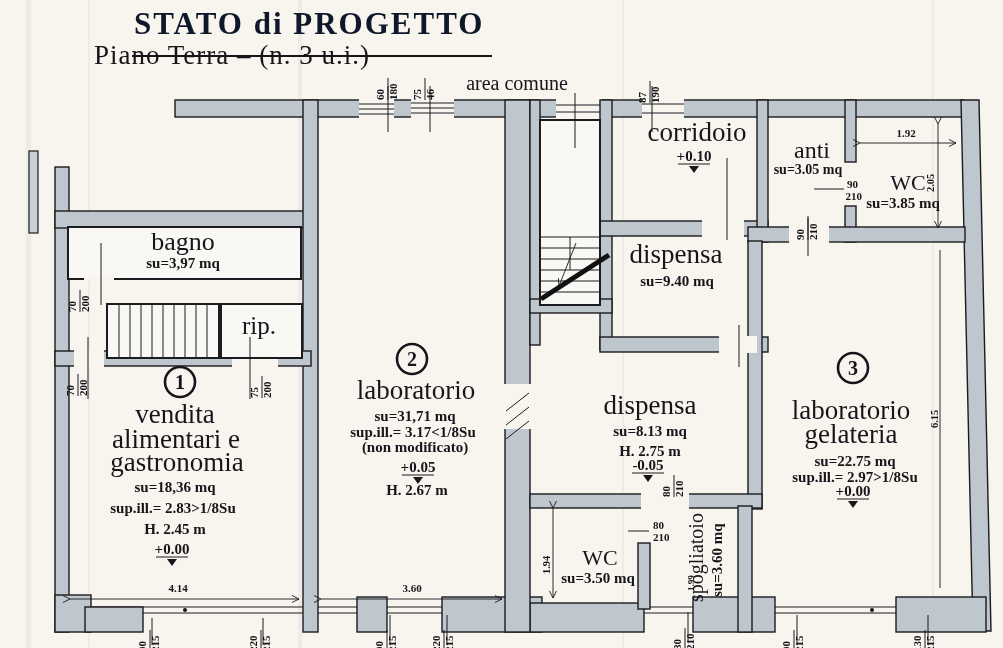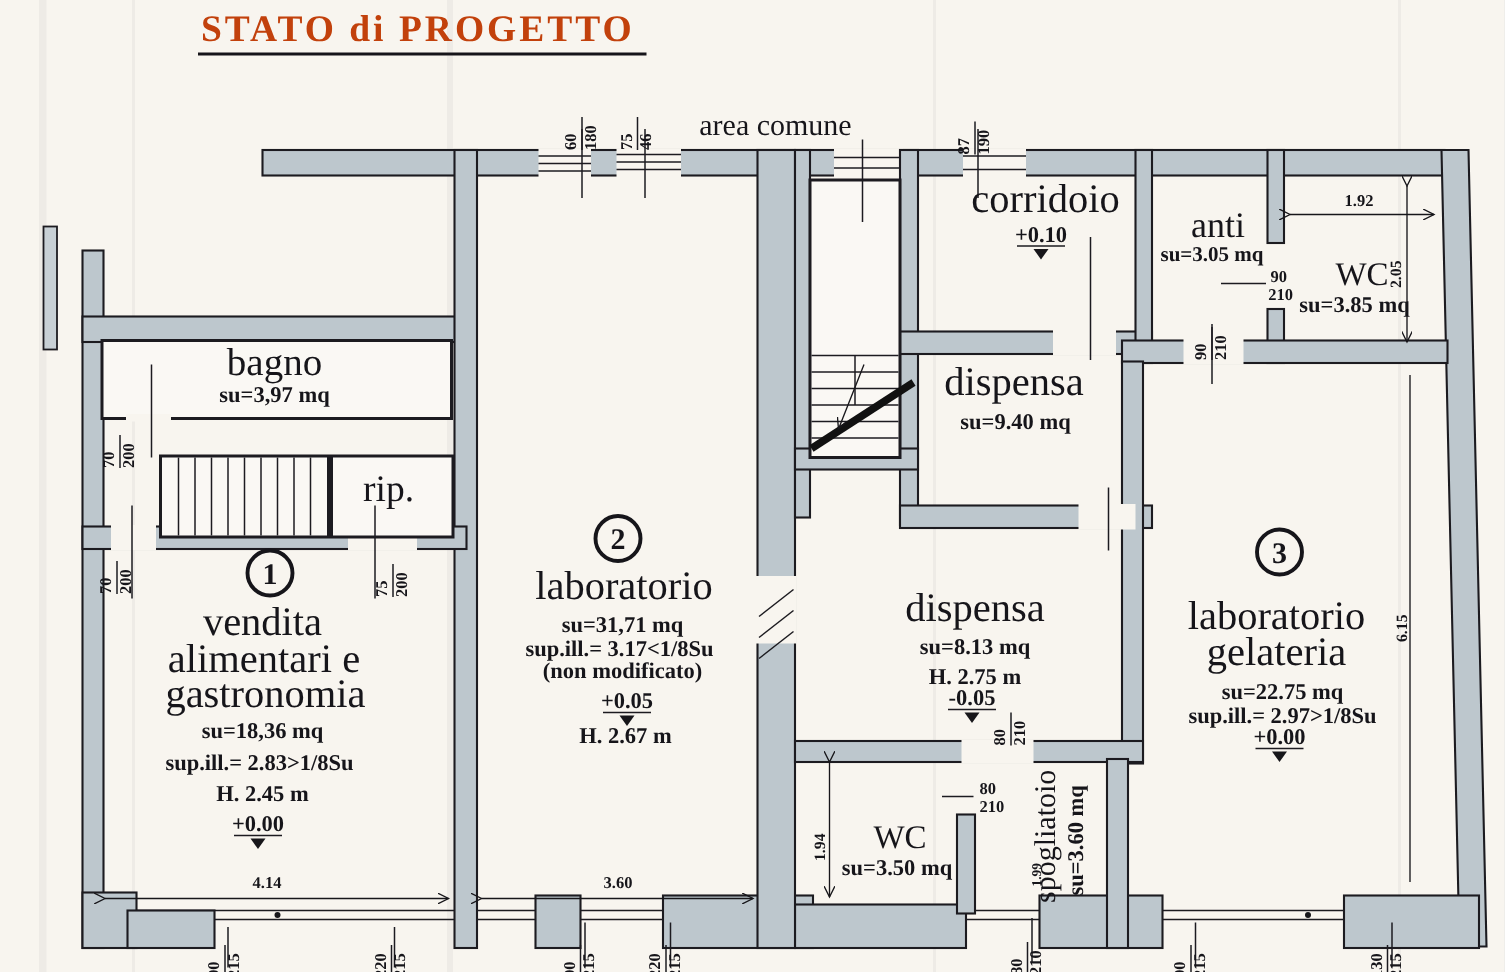--- a/index.html
+++ b/index.html
@@ -1,19 +1,19 @@
 <!DOCTYPE html>
 <html><head>
 <meta charset="utf-8">
 <style>
   html,body{margin:0;padding:0;background:#e8e8e8;}
   #paper{position:relative;width:1003px;height:648px;background:#f8f5ef;overflow:hidden;
          font-family:"Liberation Serif","DejaVu Serif",serif;}
-  #t1{position:absolute;left:132px;top:6px;font-size:25px;font-weight:bold;letter-spacing:2px;
-      color:#c2410c;border-bottom:2.5px solid #16151a;padding:0 8px 1px 2px;}
+  #t1{position:absolute;left:132px;top:6px;font-size:31px;font-weight:bold;letter-spacing:2px;
+      color:#0f172a;border-bottom:2.5px solid #16151a;padding:0 8px 13px 2px;}
   #t2{position:absolute;left:94px;top:40px;font-size:27px;letter-spacing:1px;color:#16151a;}
   svg{position:absolute;left:0;top:0;}
   svg text{font-family:"Liberation Serif","DejaVu Serif",serif;fill:#16151a;}
   .c{text-anchor:middle}.e{text-anchor:end}
   .n27{font-size:27px}.n24{font-size:24px}.n22{font-size:22px}.n20{font-size:20px}
   .b15{font-size:15px;font-weight:bold}.b14{font-size:14px;font-weight:bold}
   .d11{font-size:11px;font-weight:bold}.d10{font-size:10.5px;font-weight:bold}.d8{font-size:9px;font-weight:bold}
   .num{font-size:20px;font-weight:bold}
   .wall{fill:#bdc7cd;stroke:#1c1b20;stroke-width:1.4}
   .roombox{fill:#faf8f4;stroke:#1c1b20;stroke-width:2}
@@ -21,20 +21,21 @@
   .tn{stroke:#1c1b20;stroke-width:1;fill:none}
   .dm{stroke:#17161a;stroke-width:0.9;fill:none}
   .tri{fill:#17161a}
   .streak{fill:#3a3f55;opacity:0.05}
 </style>
 </head>
 <body>
 
 <div id="paper">
   <div id="t1">STATO di PROGETTO</div>
+  <div id="t2">Piano Terra – (n. 3 u.i.)</div>
 
   <svg width="1003" height="648" viewBox="0 0 1003 648">
     <defs>
       <marker id="arr" markerWidth="10" markerHeight="8" refX="8" refY="4" orient="auto">
         <path d="M0,0 L8,4 L0,8" fill="none" stroke="#17161a" stroke-width="1"></path>
       </marker>
     </defs>
 
     <g>
       <rect class="streak" x="26" y="0" width="5" height="648"></rect>

